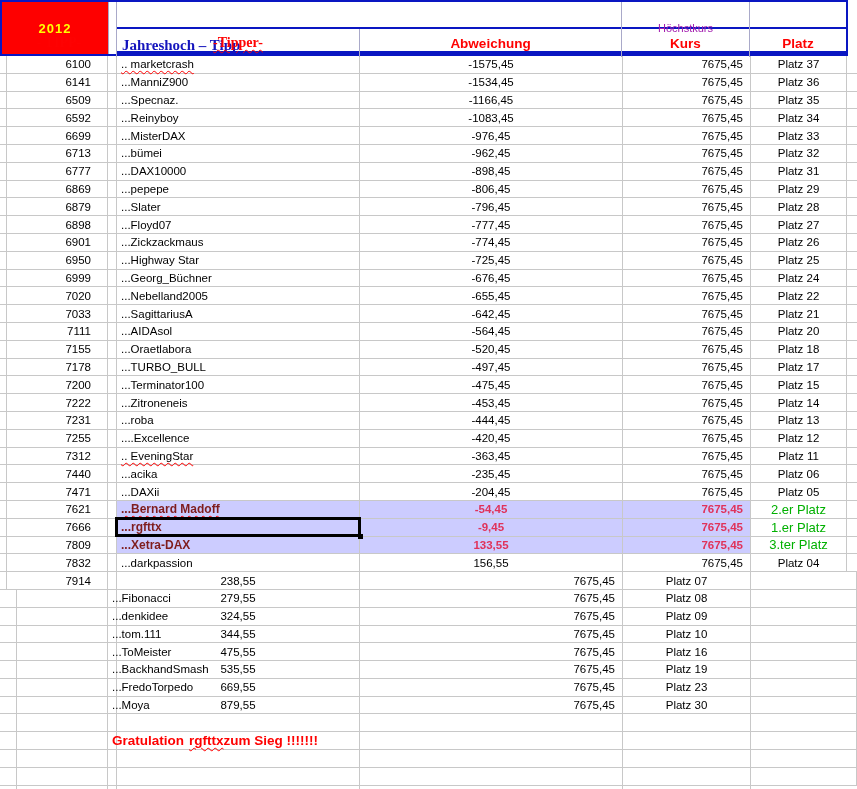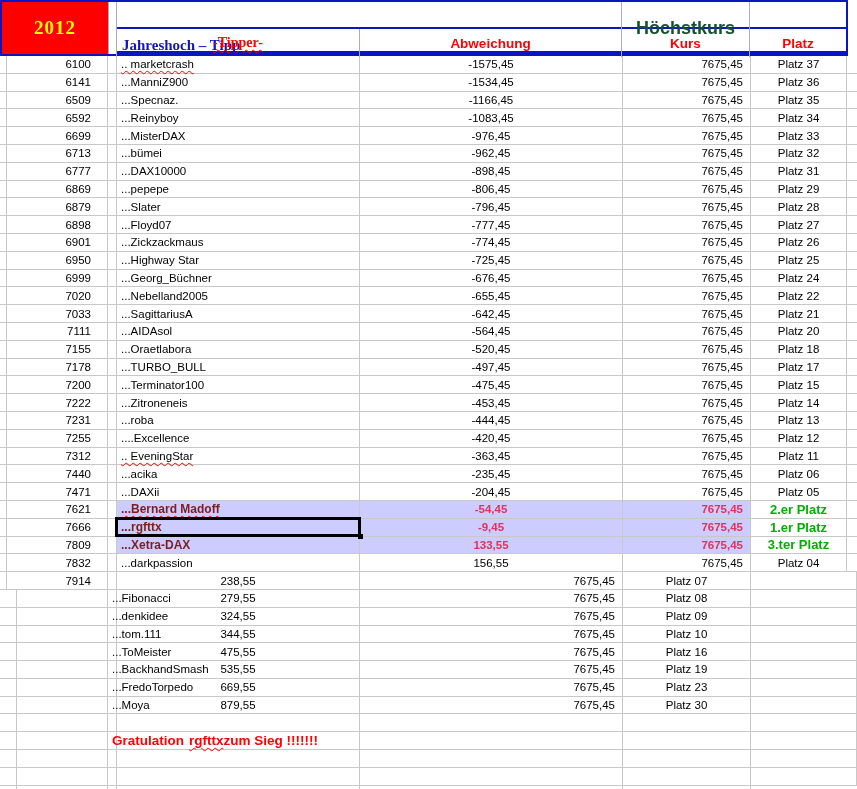--- a/index.html
+++ b/index.html
@@ -25,21 +25,21 @@
   .stripr{border-right:none;}
   .num{justify-content:flex-end;padding-right:16px;}
   .name{justify-content:flex-start;padding-left:4px;position:relative;}
   .center{justify-content:center;}
   .kursv{justify-content:flex-end;padding-right:7px;}
   .platz{justify-content:center;}
   
   .hl{background:#ccccff;}
   .hlname{color:#7f1d1d;font-weight:bold;font-size:12px;}
   .hlval{color:#e0325a;font-weight:bold;}
-  .winner{color:#00b000;font-weight:bold;font-size:13px;}
+  .winner{color:#00b000;font-weight:normal;font-size:13px;}
   
   .squiggle{
     text-decoration-line:underline;
     text-decoration-style:wavy;
     text-decoration-color:#ff0000;
     text-decoration-thickness:1px;
     text-underline-offset:2px;
   }
   
   .selbox{
@@ -67,26 +67,26 @@
   .hrow2{
     display:grid;grid-template-columns:115px 243px 262px 128px 1fr;
     height:28px;box-sizing:border-box;text-align:right;
   }
   .hcell{
     box-sizing:border-box;border-right:1px solid #a9a9c9;
     display:flex;align-items:center;justify-content:center;
     white-space:nowrap;
   }
   .hlast{border-right:none;}
-  .year{background:#fe0000;color:#ffff00;font-family:Liberation Serif, serif;
-        font-weight:bold;font-size:19px;letter-spacing:1px;}
+  .year{background:#fe0000;color:#ffff00;font-family:Liberation Sans, sans-serif;
+        font-weight:bold;font-size:13px;letter-spacing:1px;}
   .spacer{background:#ffffff;}
   .title{justify-content:flex-start;padding-left:5px;color:#1414bd;
          font-family:"Liberation Serif",serif;font-weight:bold;font-size:15px;margin-top:35px;}
-  .hoechst{color:#14532d;font-weight:bold;font-size:18px;}
+  .hoechst{color:#a21caf;font-weight:normal;font-size:11px;}
   .serifred{color:#fe0202;font-family:"Liberation Serif",serif;font-weight:bold;font-size:14px;}
   .sansred{color:#fe0202;font-weight:bold;font-size:13.5px;}
 </style>
 </head>
 <body>
 
 <div class="grid" id="grid">
     <div class="cell"></div>
     <div class="cell num">6100</div>
     <div class="cell"></div>

